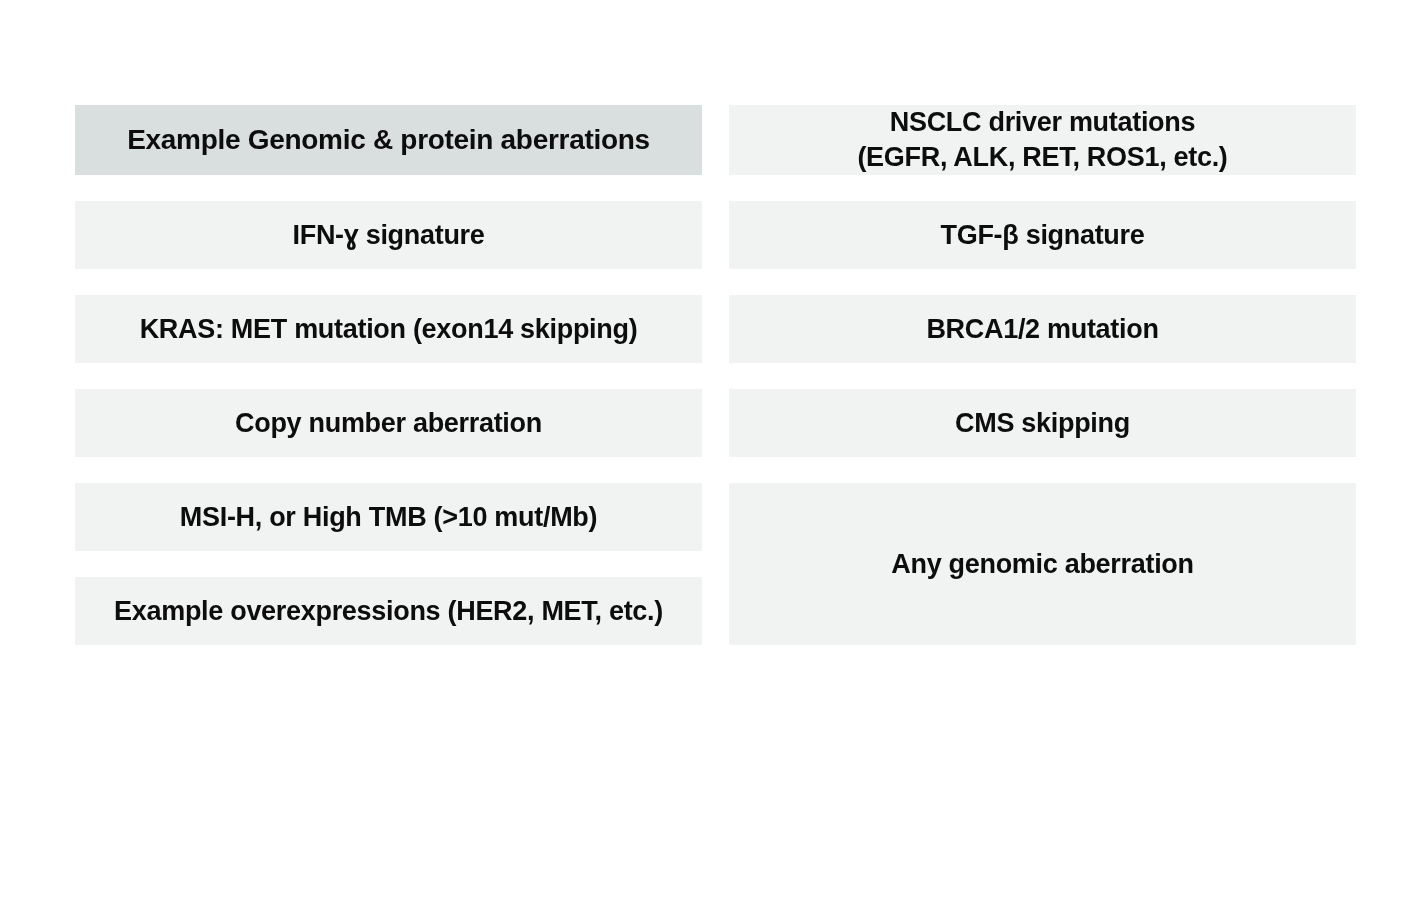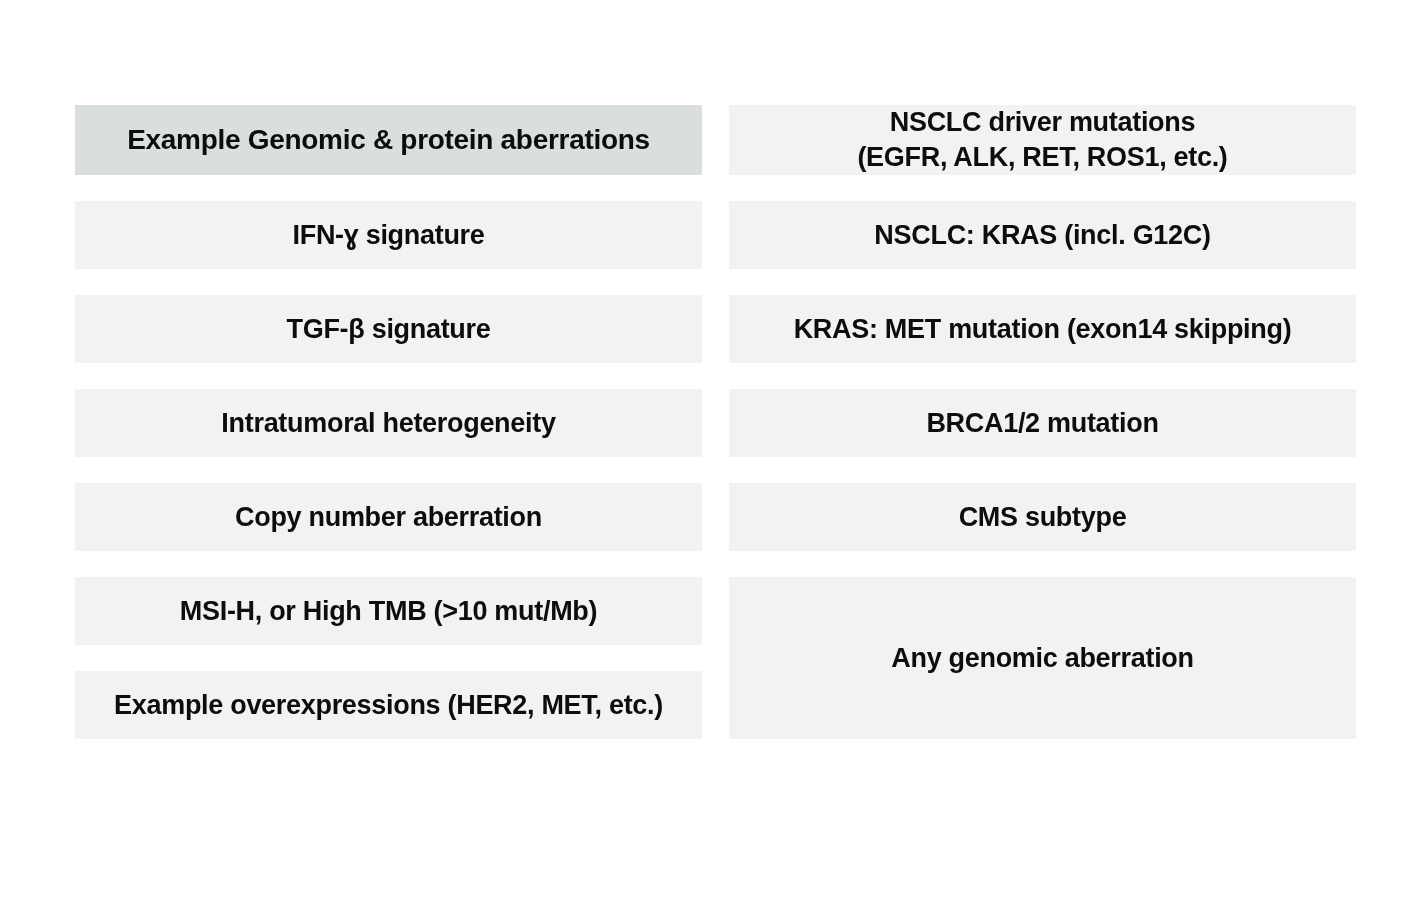--- a/index.html
+++ b/index.html
@@ -48,28 +48,26 @@
 </head>
 <body>
 
 <div class="table-grid">
   <div class="cell header">Example Genomic &amp; protein aberrations</div>
 
   <div class="cell">NSCLC driver mutations
 (EGFR, ALK, RET, ROS1, etc.)</div>
   <div class="cell">IFN-ɣ signature</div>
 
-  <div class="cell">NSCLC: KRAS (incl. G12C)</div>
   <div class="cell">TGF-β signature</div>
 
   <div class="cell">KRAS: MET mutation (exon14 skipping)</div>
-  <div class="cell">Intratumoral heterogeneity</div>
 
   <div class="cell">BRCA1/2 mutation</div>
   <div class="cell">Copy number aberration</div>
 
-  <div class="cell">CMS subtype</div>
+  <div class="cell">CMS skipping</div>
 
   <div class="cell">MSI-H, or High TMB (&gt;10 mut/Mb)</div>
   <div class="cell merged">Any genomic aberration</div>
 
   <div class="cell">Example overexpressions (HER2, MET, etc.)</div>
 </div>
 
 </body></html>

